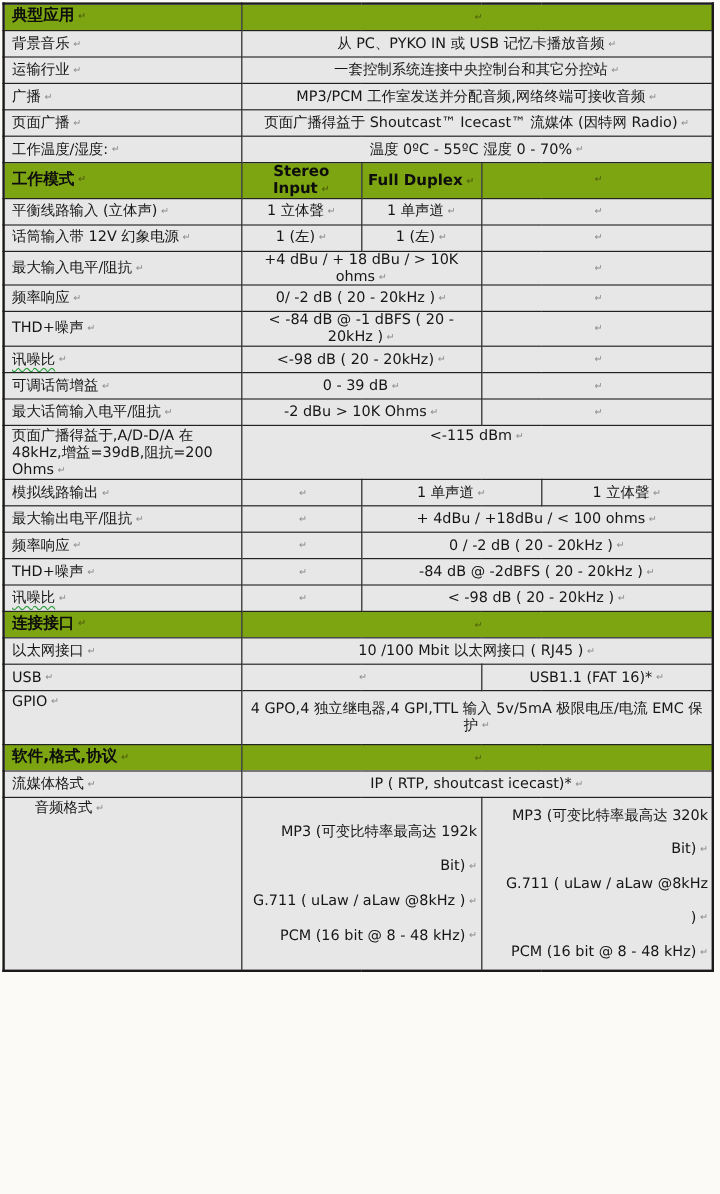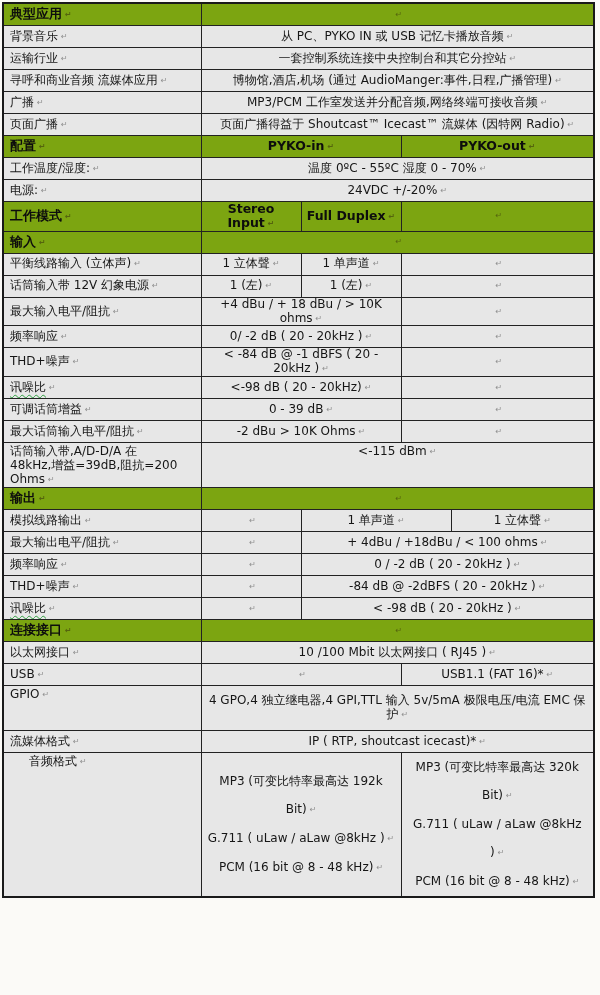--- a/index.html
+++ b/index.html
@@ -26,21 +26,21 @@
   }
   .lbl{text-align:left;padding-left:6px;}
   .c{text-align:center;}
   tr.green td{background:#7CA511;}
   .ttl{font-weight:bold;font-size:13px;color:#0d0d0d;margin-left:36px;}
   .colhead{font-weight:bold;font-size:12.5px;color:#0d0d0d;}
   .top{vertical-align:top;padding-top:2px;}
   .indent{padding-left:25px;}
   tr.h2 td{height:42px;}
   tr.h4 td{height:84px;}
-  .lines3 > div{line-height:28px;}
+  .lines3 > div{line-height:28px;text-align:right;}
   .pmark{color:#8f8f8f;font-size:8px;margin-left:3px;vertical-align:1px;}
   tr.green .pmark{color:#55650e;}
   .wavy-g{
     text-decoration-line:underline;
     text-decoration-style:wavy;
     text-decoration-color:#2e9e40;
     text-decoration-thickness:1px;
     text-underline-offset:3px;
   }
 </style>
@@ -64,57 +64,40 @@
   </tr>
   <tr>
     <td class="lbl">背景音乐<span class="pmark">↵</span></td>
     <td colspan="4" class="c">从 PC、PYKO IN 或 USB 记忆卡播放音频<span class="pmark">↵</span></td>
   </tr>
   <tr>
     <td class="lbl">运输行业<span class="pmark">↵</span></td>
     <td colspan="4" class="c">一套控制系统连接中央控制台和其它分控站<span class="pmark">↵</span></td>
   </tr>
   <tr>
-    <td class="lbl">寻呼和商业音频  流媒体应用<span class="pmark">↵</span></td>
-    <td colspan="4" class="c">博物馆,酒店,机场 (通过 AudioManger:事件,日程,广播管理)<span class="pmark">↵</span></td>
-  </tr>
-  <tr>
     <td class="lbl">广播<span class="pmark">↵</span></td>
     <td colspan="4" class="c">MP3/PCM 工作室发送并分配音频,网络终端可接收音频<span class="pmark">↵</span></td>
   </tr>
   <tr>
     <td class="lbl">页面广播<span class="pmark">↵</span></td>
     <td colspan="4" class="c">页面广播得益于 Shoutcast™ Icecast™ 流媒体 (因特网 Radio)<span class="pmark">↵</span></td>
   </tr>
 
-  <tr class="green">
-    <td class="lbl ttl">配置<span class="pmark">↵</span></td>
-    <td colspan="2" class="c colhead">PYKO-in<span class="pmark">↵</span></td>
-    <td colspan="2" class="c colhead">PYKO-out<span class="pmark">↵</span></td>
-  </tr>
   <tr>
     <td class="lbl">工作温度/湿度:<span class="pmark">↵</span></td>
     <td colspan="4" class="c">温度 0ºC - 55ºC  湿度 0 - 70%<span class="pmark">↵</span></td>
-  </tr>
-  <tr>
-    <td class="lbl">电源:<span class="pmark">↵</span></td>
-    <td colspan="4" class="c">24VDC +/-20%<span class="pmark">↵</span></td>
   </tr>
 
   <tr class="green">
     <td class="lbl ttl">工作模式<span class="pmark">↵</span></td>
     <td class="c colhead">Stereo Input<span class="pmark">↵</span></td>
     <td class="c colhead">Full Duplex<span class="pmark">↵</span></td>
     <td colspan="2" class="c"><span class="pmark">↵</span></td>
   </tr>
 
-  <tr class="green">
-    <td class="lbl ttl">输入<span class="pmark">↵</span></td>
-    <td colspan="4" class="c"><span class="pmark">↵</span></td>
-  </tr>
   <tr>
     <td class="lbl">平衡线路输入 (立体声)<span class="pmark">↵</span></td>
     <td class="c">1 立体聲<span class="pmark">↵</span></td>
     <td class="c">1 单声道<span class="pmark">↵</span></td>
     <td colspan="2" class="c"><span class="pmark">↵</span></td>
   </tr>
   <tr>
     <td class="lbl">话筒输入带 12V  幻象电源<span class="pmark">↵</span></td>
     <td class="c">1 (左)<span class="pmark">↵</span></td>
     <td class="c">1 (左)<span class="pmark">↵</span></td>
@@ -145,30 +128,26 @@
     <td colspan="2" class="c">0 - 39 dB<span class="pmark">↵</span></td>
     <td colspan="2" class="c"><span class="pmark">↵</span></td>
   </tr>
   <tr>
     <td class="lbl">最大话筒输入电平/阻抗<span class="pmark">↵</span></td>
     <td colspan="2" class="c">-2 dBu &gt; 10K Ohms<span class="pmark">↵</span></td>
     <td colspan="2" class="c"><span class="pmark">↵</span></td>
   </tr>
   <tr class="h2">
     <td class="lbl top">
-      <div>话筒输入带,A/D-D/A 在</div>
+      <div>页面广播得益于,A/D-D/A 在</div>
       <div>48kHz,增益=39dB,阻抗=200 Ohms<span class="pmark">↵</span></div>
     </td>
     <td colspan="4" class="c top">&lt;-115 dBm<span class="pmark">↵</span></td>
   </tr>
 
-  <tr class="green">
-    <td class="lbl ttl">输出<span class="pmark">↵</span></td>
-    <td colspan="4" class="c"><span class="pmark">↵</span></td>
-  </tr>
   <tr>
     <td class="lbl">模拟线路输出<span class="pmark">↵</span></td>
     <td class="c"><span class="pmark">↵</span></td>
     <td colspan="2" class="c">1 单声道<span class="pmark">↵</span></td>
     <td class="c">1 立体聲<span class="pmark">↵</span></td>
   </tr>
   <tr>
     <td class="lbl">最大输出电平/阻抗<span class="pmark">↵</span></td>
     <td class="c"><span class="pmark">↵</span></td>
     <td colspan="3" class="c">+ 4dBu / +18dBu / &lt; 100 ohms<span class="pmark">↵</span></td>
@@ -200,20 +179,24 @@
   <tr>
     <td class="lbl">USB<span class="pmark">↵</span></td>
     <td colspan="2" class="c"><span class="pmark">↵</span></td>
     <td colspan="2" class="c">USB1.1 (FAT 16)*<span class="pmark">↵</span></td>
   </tr>
   <tr class="h2">
     <td class="lbl top">GPIO<span class="pmark">↵</span></td>
     <td colspan="4" class="c">4 GPO,4 独立继电器,4 GPI,TTL 输入 5v/5mA 极限电压/电流 EMC 保护<span class="pmark">↵</span></td>
   </tr>
 
+  <tr class="green">
+    <td class="lbl ttl">软件,格式,协议<span class="pmark">↵</span></td>
+    <td colspan="4" class="c"><span class="pmark">↵</span></td>
+  </tr>
   <tr>
     <td class="lbl">流媒体格式<span class="pmark">↵</span></td>
     <td colspan="4" class="c">IP ( RTP, shoutcast icecast)*<span class="pmark">↵</span></td>
   </tr>
   <tr class="h4">
     <td class="lbl top indent">音频格式<span class="pmark">↵</span></td>
     <td colspan="2" class="c lines3">
       <div>MP3 (可变比特率最高达  192k Bit)<span class="pmark">↵</span></div>
       <div>G.711 ( uLaw / aLaw @8kHz )<span class="pmark">↵</span></div>
       <div>PCM (16 bit @ 8 - 48 kHz)<span class="pmark">↵</span></div>

